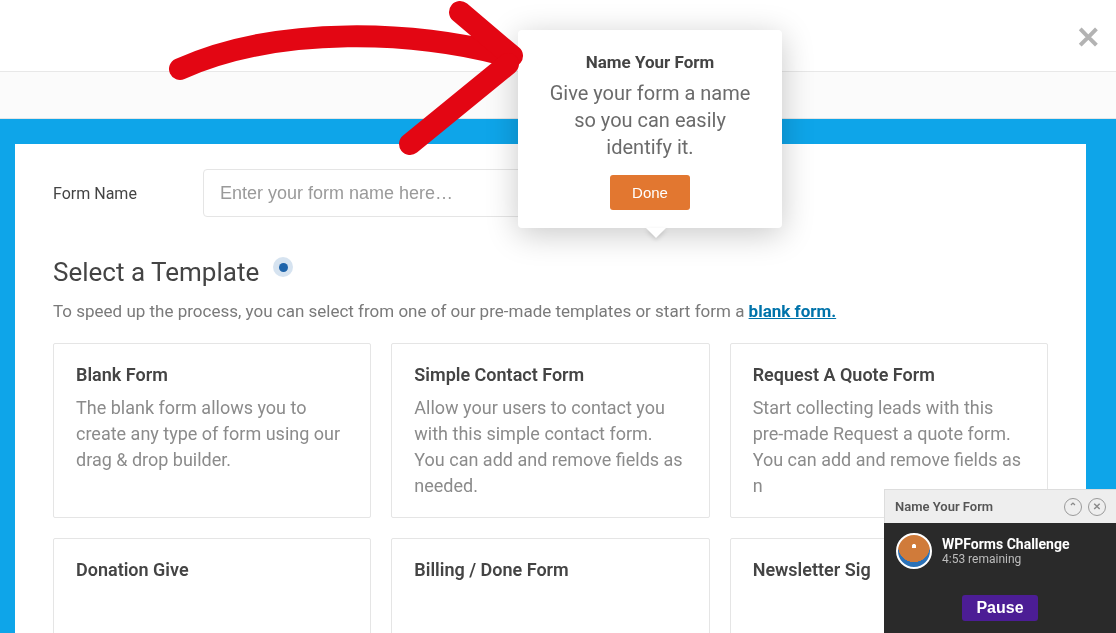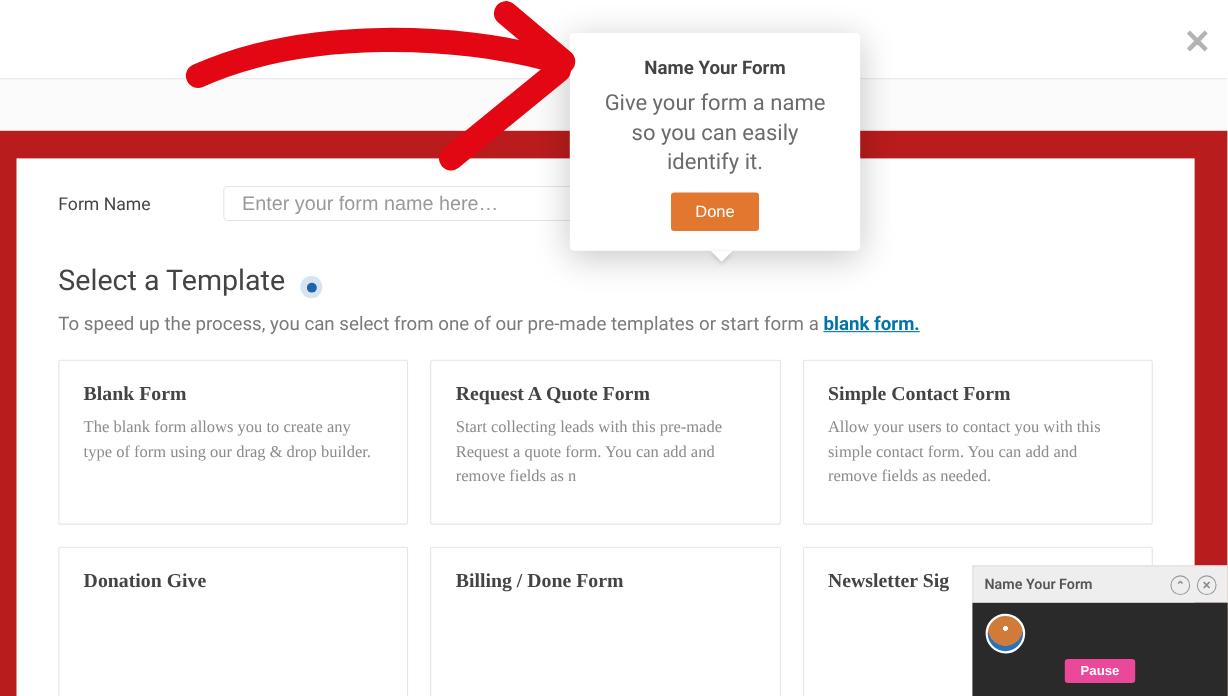--- a/index.html
+++ b/index.html
@@ -3,61 +3,61 @@
 <meta charset="utf-8">
 <style>
   * { box-sizing: border-box; margin: 0; padding: 0; }
   html, body { width: 1116px; height: 633px; overflow: hidden; font-family: -apple-system, BlinkMacSystemFont, "Segoe UI", Roboto, Helvetica, Arial, sans-serif; background: #fff; color: #444; }
   
   .topbar { height: 72px; border-bottom: 1px solid #e8e8e8; position: relative; }
   .close-x { position: absolute; top: 20px; right: 15px; font-size: 30px; color: #b3b3b3; cursor: pointer; font-weight: 700; }
   
   .setup-strip { height: 47px; background: #fbfbfb; border-bottom: 1px solid #e5e5e5; display: flex; align-items: center; justify-content: center; font-size: 18px; color: #444; }
   
-  .gutter { background: #b91c1c; padding: 25px 30px 0 15px; height: calc(633px - 72px - 47px); }
+  .gutter { background: #0ea5e9; padding: 25px 30px 0 15px; height: calc(633px - 72px - 47px); }
   .panel { background: #fff; height: 100%; position: relative; }
   
   .name-row { display: flex; align-items: center; padding: 25px 38px 40px 38px; }
   .name-label { width: 150px; font-size: 16px; color: #444; }
-  .name-input { width: 420px; height: 32px; border: 1px solid #e5e5e5; border-radius: 4px; font-size: 18px; color: #888; padding: 0 16px; outline: none; }
+  .name-input { width: 420px; height: 48px; border: 1px solid #e5e5e5; border-radius: 4px; font-size: 18px; color: #888; padding: 0 16px; outline: none; }
   .name-input::placeholder { color: #9a9a9a; }
   .pulse { margin-left: 20px; width: 26px; height: 26px; border-radius: 50%; background: rgba(230,120,60,0.22); display: flex; align-items: center; justify-content: center; }
   .pulse-inner { width: 10px; height: 10px; border-radius: 50%; background: #e27730; }
   
   .section { padding: 0 38px; }
-  .sect-title { display: flex; align-items: flex-end; font-size: 26px; font-weight: 400; color: #444; margin-bottom: 14px; }
+  .sect-title { display: flex; align-items: flex-start; font-size: 26px; font-weight: 400; color: #444; margin-bottom: 14px; }
   .sect-dot { margin-left: 14px; width: 20px; height: 20px; border-radius: 50%; background: rgba(30,100,170,0.18); display: flex; align-items: center; justify-content: center; }
   .sect-dot-inner { width: 9px; height: 9px; border-radius: 50%; background: #1e64aa; }
   .sect-desc { font-size: 17px; color: #7a7a7a; margin-bottom: 22px; }
   .sect-desc a { color: #0073aa; text-decoration: underline; font-weight: 700; }
   
   .tgrid { display: grid; grid-template-columns: repeat(3, 1fr); gap: 20px; padding: 0 38px; }
-  .tcard { border: 1px solid #e5e5e5; border-radius: 2px; padding: 20px 22px 18px 22px; min-height: 150px; font-family: Liberation Serif, serif; }
+  .tcard { border: 1px solid #e5e5e5; border-radius: 2px; padding: 20px 22px 18px 22px; min-height: 150px; }
   .tcard h3 { font-size: 18px; font-weight: 600; color: #444; margin-bottom: 10px; }
-  .tcard p { font-size: 15px; color: #8b8b8b; line-height: 1.45; }
+  .tcard p { font-size: 18px; color: #8b8b8b; line-height: 1.45; }
   
   .tooltip { position: absolute; left: 518px; top: 30px; width: 264px; background: #fff; border-radius: 4px; box-shadow: 0 6px 32px rgba(0,0,0,0.22); padding: 22px 22px 18px 22px; text-align: center; z-index: 30; }
   .tooltip h4 { font-size: 17px; font-weight: 700; color: #444; margin-bottom: 8px; }
   .tooltip p { font-size: 20px; color: #6b6b6b; line-height: 1.35; margin-bottom: 14px; }
   .done-btn { background: #e27730; color: #fff; border: none; border-radius: 3px; padding: 9px 22px; font-size: 15px; font-weight: 400; cursor: pointer; }
   .tooltip::after { content:""; position:absolute; bottom:-10px; left:128px; width:0; height:0; border-left:10px solid transparent; border-right:10px solid transparent; border-top:10px solid #fff; filter: drop-shadow(0 2px 2px rgba(0,0,0,0.15)); }
   
   .arrow { position: absolute; left: 160px; top: -6px; z-index: 40; pointer-events: none; }
   
   .challenge { position: absolute; right: 0; bottom: 0; width: 232px; z-index: 50; font-size: 13px; }
   .ch-head { height: 34px; background: #eeeeee; display: flex; align-items: center; justify-content: space-between; padding: 0 10px; border-top: 1px solid #ddd; border-left: 1px solid #ddd; }
   .ch-head span { font-weight: 600; color: #555; font-size: 13px; }
   .ch-icons { display: flex; gap: 6px; }
   .ch-icons i { width: 18px; height: 18px; border: 1.5px solid #9a9a9a; border-radius: 50%; display: flex; align-items: center; justify-content: center; font-size: 10px; color: #8a8a8a; font-style: normal; font-weight: 700; cursor: pointer; }
   .ch-body { background: #2a2a2a; color: #fff; padding: 10px 12px 12px 12px; }
   .ch-row { display: flex; align-items: center; gap: 10px; }
   .avatar { width: 36px; height: 36px; border-radius: 50%; background: radial-gradient(circle at 50% 35%, #fff 0 8%, #d07b3a 9% 60%, #2b72b8 61% 100%); border: 2px solid #fff; flex-shrink: 0; }
   .ch-title { font-weight: 700; font-size: 14px; }
   .ch-sub { font-size: 12px; color: #bdbdbd; }
-  .pause { display: block; margin: 5px auto 0 auto; background: #ec4899; color: #fff; border: none; border-radius: 3px; padding: 4px 14px; font-size: 12px; font-weight: 600; cursor: pointer; }
+  .pause { display: block; margin: 26px auto 0 auto; background: #4c1d95; color: #fff; border: none; border-radius: 3px; padding: 4px 14px; font-size: 16px; font-weight: 600; cursor: pointer; }
 </style>
 </head>
 <body>
 
 <div class="topbar">
   <span class="close-x">✕</span>
 </div>
 
 <div class="setup-strip">
   <span>Setup</span>
@@ -85,26 +85,26 @@
         <span>To speed up the process, you can select from one of our pre-made templates or start form a </span><a href="#">blank form.</a>
       </p>
     </div>
 
     <div class="tgrid">
       <div class="tcard">
         <h3>Blank Form</h3>
         <p>The blank form allows you to create any type of form using our drag &amp; drop builder.</p>
       </div>
       <div class="tcard">
+        <h3>Simple Contact Form</h3>
+        <p>Allow your users to contact you with this simple contact form. You can add and remove fields as needed.</p>
+      </div>
+      <div class="tcard">
         <h3>Request A Quote Form</h3>
         <p>Start collecting leads with this pre-made Request a quote form. You can add and remove fields as n</p>
-      </div>
-      <div class="tcard">
-        <h3>Simple Contact Form</h3>
-        <p>Allow your users to contact you with this simple contact form. You can add and remove fields as needed.</p>
       </div>
       <div class="tcard">
         <h3>Donation Give</h3>
         <p></p>
       </div>
       <div class="tcard">
         <h3>Billing / Done Form</h3>
         <p></p>
       </div>
       <div class="tcard">
@@ -134,16 +134,20 @@
   <div class="ch-head">
     <span>Name Your Form</span>
     <div class="ch-icons">
       <i>⌃</i>
       <i>✕</i>
     </div>
   </div>
   <div class="ch-body">
     <div class="ch-row">
       <div class="avatar"></div>
+      <div>
+        <div class="ch-title">WPForms Challenge</div>
+        <div class="ch-sub">4:53 remaining</div>
+      </div>
     </div>
     <button class="pause">Pause</button>
   </div>
 </div>
 
 </body></html>

